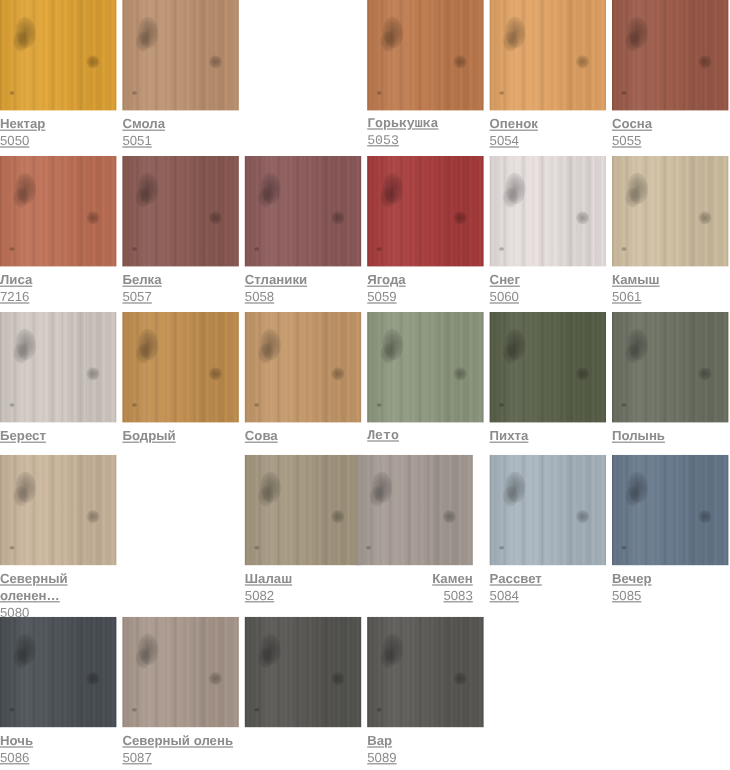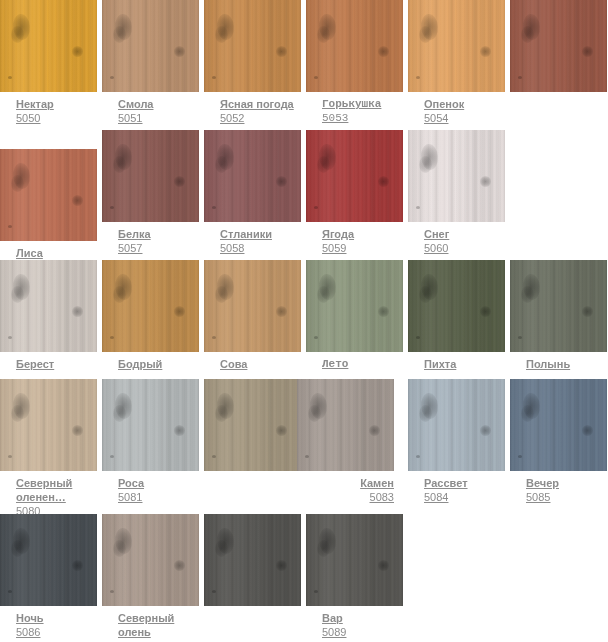--- a/index.html
+++ b/index.html
@@ -97,21 +97,21 @@
       rgba(0,0,0,.30) 0%, rgba(0,0,0,.18) 42%,
       rgba(0,0,0,.08) 66%, rgba(0,0,0,0) 100%);
   }
   .knot-a { left: 13px; top: 14px; width: 17px; height: 26px; transform: rotate(-4deg); }
   .knot-b { left: 11px; top: 26px; width: 13px; height: 17px; opacity: .8; }
   .knot-c { left: 72px; top: 46px; width: 11px; height: 11px; }
   .speck  { position:absolute; left: 8px; top: 76px; width: 4px; height: 3px;
             border-radius: 50%; background: rgba(0,0,0,.22); }
 
   .labels {
-    padding: 5px 0 0 16px;
+    padding: 5px 0 0 0;
     line-height: 14px;
   }
   .lbl {
     display: block;
     font-size: 11px;
     color: #8c8c8c;
     text-decoration: underline;
     letter-spacing: 0;
     white-space: normal;
     word-break: break-word;
@@ -151,35 +151,20 @@
             <div class="knot knot-a"></div>
             <div class="knot knot-b"></div>
             <div class="knot knot-c"></div>
             <div class="speck"></div>
           </div>
           <div class="labels">
             <a class="lbl name" href="#">Смола</a>
             <a class="lbl code" href="#">5051</a>
           </div>
         </div>
-        <div class="cell" style="left: 204px;">
-          <div class="swatch" style="background: rgb(201, 140, 78);">
-            <div class="grain"></div>
-            <div class="grain2"></div>
-            <div class="sheen"></div>
-            <div class="knot knot-a"></div>
-            <div class="knot knot-b"></div>
-            <div class="knot knot-c"></div>
-            <div class="speck"></div>
-          </div>
-          <div class="labels">
-            <a class="lbl name" href="#">Ясная погода</a>
-            <a class="lbl code" href="#">5052</a>
-          </div>
-        </div>
         <div class="cell" style="left: 306px; font-family: Liberation Mono, monospace;">
           <div class="swatch" style="background: rgb(193, 123, 77);">
             <div class="grain"></div>
             <div class="grain2"></div>
             <div class="sheen"></div>
             <div class="knot knot-a"></div>
             <div class="knot knot-b"></div>
             <div class="knot knot-c"></div>
             <div class="speck"></div>
           </div>
@@ -206,24 +191,28 @@
         <div class="cell" style="left: 510px;">
           <div class="swatch" style="background: rgb(157, 90, 72);">
             <div class="grain"></div>
             <div class="grain2"></div>
             <div class="sheen"></div>
             <div class="knot knot-a"></div>
             <div class="knot knot-b"></div>
             <div class="knot knot-c"></div>
             <div class="speck"></div>
           </div>
+          <div class="labels">
+            <a class="lbl name" href="#">Сосна</a>
+            <a class="lbl code" href="#">5055</a>
+          </div>
         </div>
       </div>
       <div class="row row-1">
-        <div class="cell" style="left: 0px; margin-top: 19px;">
+        <div class="cell" style="left: 0px;">
           <div class="swatch" style="background: rgb(192, 112, 85);">
             <div class="grain"></div>
             <div class="grain2"></div>
             <div class="sheen"></div>
             <div class="knot knot-a"></div>
             <div class="knot knot-b"></div>
             <div class="knot knot-c"></div>
             <div class="speck"></div>
           </div>
           <div class="labels">
@@ -282,20 +271,35 @@
             <div class="grain2"></div>
             <div class="sheen"></div>
             <div class="knot knot-a"></div>
             <div class="knot knot-b"></div>
             <div class="knot knot-c"></div>
             <div class="speck"></div>
           </div>
           <div class="labels">
             <a class="lbl name" href="#">Снег</a>
             <a class="lbl code" href="#">5060</a>
+          </div>
+        </div>
+        <div class="cell" style="left: 510px;">
+          <div class="swatch" style="background: rgb(211, 194, 164);">
+            <div class="grain"></div>
+            <div class="grain2"></div>
+            <div class="sheen"></div>
+            <div class="knot knot-a"></div>
+            <div class="knot knot-b"></div>
+            <div class="knot knot-c"></div>
+            <div class="speck"></div>
+          </div>
+          <div class="labels">
+            <a class="lbl name" href="#">Камыш</a>
+            <a class="lbl code" href="#">5061</a>
           </div>
         </div>
       </div>
       <div class="row row-2">
         <div class="cell" style="left: 0px;">
           <div class="swatch" style="background: rgb(213, 205, 198);">
             <div class="grain"></div>
             <div class="grain2"></div>
             <div class="sheen"></div>
             <div class="knot knot-a"></div>
@@ -387,44 +391,33 @@
             <div class="knot knot-a"></div>
             <div class="knot knot-b"></div>
             <div class="knot knot-c"></div>
             <div class="speck"></div>
           </div>
           <div class="labels">
             <a class="lbl name" href="#">Северный оленен…</a>
             <a class="lbl code" href="#">5080</a>
           </div>
         </div>
-        <div class="cell" style="left: 102px;">
-          <div class="swatch" style="background: rgb(184, 189, 190);">
-            <div class="grain"></div>
-            <div class="grain2"></div>
-            <div class="sheen"></div>
-            <div class="knot knot-a"></div>
-            <div class="knot knot-b"></div>
-            <div class="knot knot-c"></div>
-            <div class="speck"></div>
-          </div>
-          <div class="labels">
-            <a class="lbl name" href="#">Роса</a>
-            <a class="lbl code" href="#">5081</a>
-          </div>
-        </div>
         <div class="cell" style="left: 204px;">
           <div class="swatch" style="background: rgb(167, 154, 130);">
             <div class="grain"></div>
             <div class="grain2"></div>
             <div class="sheen"></div>
             <div class="knot knot-a"></div>
             <div class="knot knot-b"></div>
             <div class="knot knot-c"></div>
             <div class="speck"></div>
+          </div>
+          <div class="labels">
+            <a class="lbl name" href="#">Шалаш</a>
+            <a class="lbl code" href="#">5082</a>
           </div>
         </div>
         <div class="cell" style="left: 297px; text-align: right;">
           <div class="swatch" style="background: rgb(167, 157, 150);">
             <div class="grain"></div>
             <div class="grain2"></div>
             <div class="sheen"></div>
             <div class="knot knot-a"></div>
             <div class="knot knot-b"></div>
             <div class="knot knot-c"></div>

